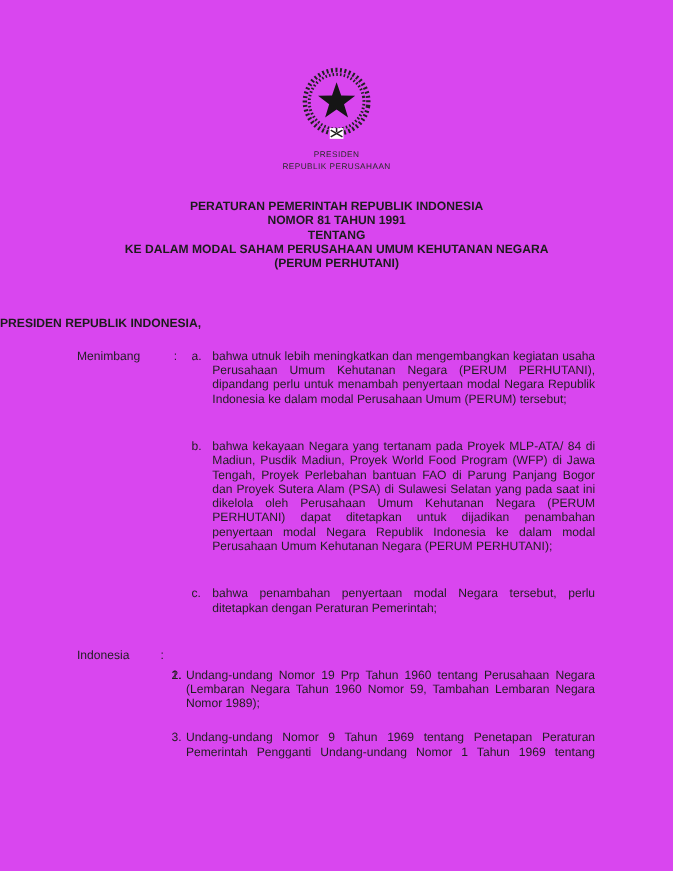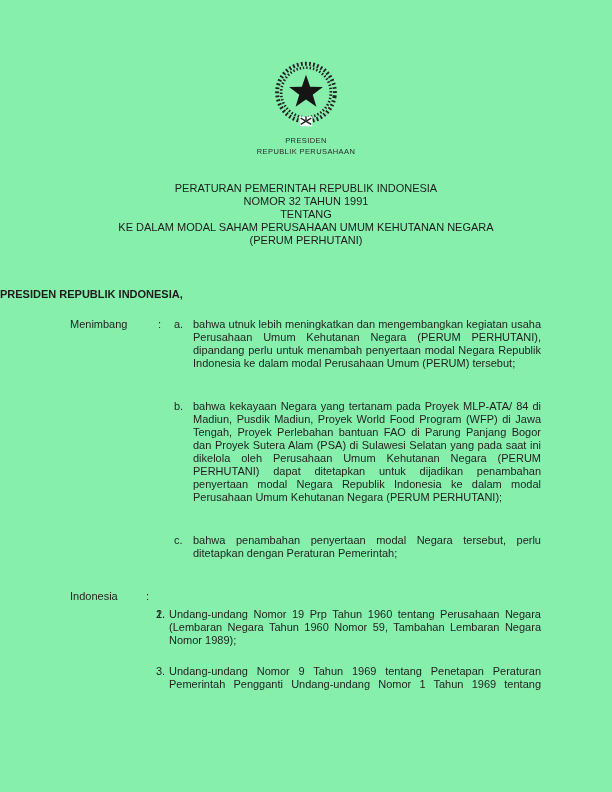--- a/index.html
+++ b/index.html
@@ -5,21 +5,21 @@
   html, body {
     margin: 0;
     padding: 0;
     background: #888;
   }
   .page {
     position: relative;
     width: 612px;
     height: 792px;
     margin: 0 auto;
-    background: #86efac;
+    background: #d946ef;
     color: #1f1f1f;
     font-family: "Liberation Sans", "DejaVu Sans", sans-serif;
     overflow: hidden;
   }
 
   
   .letterhead {
     position: absolute;
     top: 57px;
     left: 0;
@@ -38,21 +38,21 @@
     color: #2a2a2a;
   }
 
   
   .title-block {
     position: absolute;
     top: 182px;
     left: 0;
     right: 0;
     text-align: center;
-    font-weight: normal;
+    font-weight: bold;
     font-size: 11px;
     line-height: 13px;
     color: #1c1c1c;
   }
   .salutation {
     position: absolute;
     top: 288px;
     left: 0;
     right: 0;
     text-align: left;
@@ -126,21 +126,21 @@
       <path d="M-6 29 L6 36 M6 29 L-6 36 M0 27 L0 31" stroke="#222" stroke-width="1.6" fill="none"></path>
     </svg>
     <div class="seal-label">
       <div>PRESIDEN</div>
       <div>REPUBLIK PERUSAHAAN</div>
     </div>
   </header>
 
   <div class="title-block">
     <div>PERATURAN PEMERINTAH REPUBLIK INDONESIA</div>
-    <div>NOMOR 32 TAHUN 1991</div>
+    <div>NOMOR 81 TAHUN 1991</div>
     <div>TENTANG</div>
     <div>KE DALAM MODAL SAHAM PERUSAHAAN UMUM KEHUTANAN NEGARA</div>
     <div>(PERUM PERHUTANI)</div>
   </div>
 
   <div class="salutation">PRESIDEN REPUBLIK INDONESIA,</div>
 
   <section class="clause" id="menimbang">
     <span class="clause-label">Menimbang</span>
     <span class="clause-colon">:</span>

